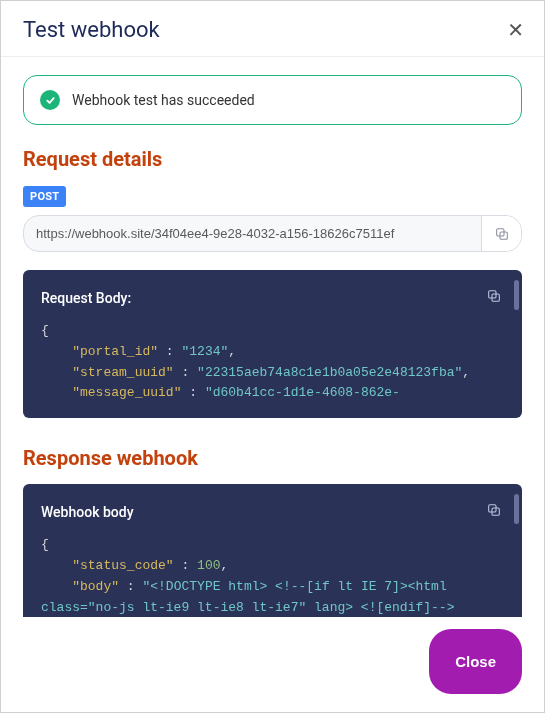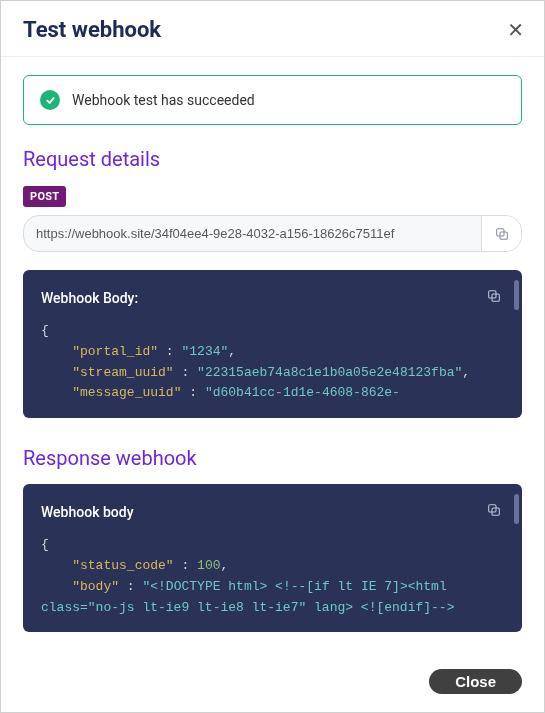--- a/index.html
+++ b/index.html
@@ -15,39 +15,39 @@
 }
 .header {
   display: flex;
   align-items: center;
   justify-content: space-between;
   padding: 16px 20px 14px 22px;
   border-bottom: 1px solid #eee;
 }
 .header h1 {
   font-size: 22px;
-  font-weight: 700;
+  font-weight: 400;
   color: #1e2a5a;
 }
 .close-x {
   font-size: 20px;
   color: #555;
   cursor: pointer;
   background: none;
   border: none;
   line-height: 1;
 }
 .content {
   flex: 1;
   overflow-y: auto;
   padding: 18px 22px 8px 22px;
 }
 .alert-success {
   border: 1px solid #1db47a;
-  border-radius: 6px;
+  border-radius: 14px;
   padding: 14px 16px;
   display: flex;
   align-items: center;
   gap: 12px;
   margin-bottom: 22px;
 }
 .check-circle {
   width: 20px;
   height: 20px;
   border-radius: 50%;
@@ -56,27 +56,27 @@
   align-items: center;
   justify-content: center;
 }
 .check-circle svg { display: block; }
 .alert-text {
   font-size: 14px;
   color: #333;
 }
 .section-title {
   font-size: 20px;
-  font-weight: 400;
-  color: #6d28d9;
+  font-weight: 700;
+  color: #c2410c;
   margin-bottom: 14px;
 }
 .badge-post {
   display: inline-block;
-  background: #701a75;
+  background: #3b82f6;
   color: #fff;
   font-size: 11px;
   font-weight: 700;
   padding: 4px 7px;
   border-radius: 3px;
   margin-bottom: 8px;
   letter-spacing: 0.3px;
 }
 .url-row {
   display: flex;
@@ -151,25 +151,25 @@
   height: 30px;
   background: #6a7299;
   border-radius: 3px;
 }
 .footer {
   display: flex;
   justify-content: flex-end;
   padding: 12px 22px 18px 22px;
 }
 .btn-close {
-  background: #404040;
+  background: #a21caf;
   color: #fff;
   border: none;
   border-radius: 22px;
-  padding: 4px 26px;
+  padding: 24px 26px;
   font-size: 15px;
   font-weight: 600;
   cursor: pointer;
 }
 svg.copy-icon { stroke: #8a8f9c; fill: none; stroke-width: 1.6; }
 .code-panel svg.copy-icon { stroke: #bfc6e0; }
 </style>
 </head>
 <body>
 
@@ -199,21 +199,21 @@
       <svg class="copy-icon" width="16" height="16" viewBox="0 0 24 24">
           <rect x="9" y="9" width="11" height="11" rx="2"></rect>
           <rect x="4" y="4" width="11" height="11" rx="2"></rect>
         </svg>
     </button>
   </div>
 
   <div class="code-panel">
     <div class="code-scrollbar"></div>
     <div class="code-header">
-      <span class="code-title">Webhook Body:</span>
+      <span class="code-title">Request Body:</span>
       <button class="code-copy">
         <svg class="copy-icon" width="16" height="16" viewBox="0 0 24 24">
             <rect x="9" y="9" width="11" height="11" rx="2"></rect>
             <rect x="4" y="4" width="11" height="11" rx="2"></rect>
           </svg>
       </button>
     </div>
     <div class="code-body"><span class="tok-brace">{</span>
     <span class="tok-key">"portal_id"</span> <span class="tok-punct">:</span> <span class="tok-str">"1234"</span><span class="tok-punct">,</span>
     <span class="tok-key">"stream_uuid"</span> <span class="tok-punct">:</span> <span class="tok-str">"22315aeb74a8c1e1b0a05e2e48123fba"</span><span class="tok-punct">,</span>

